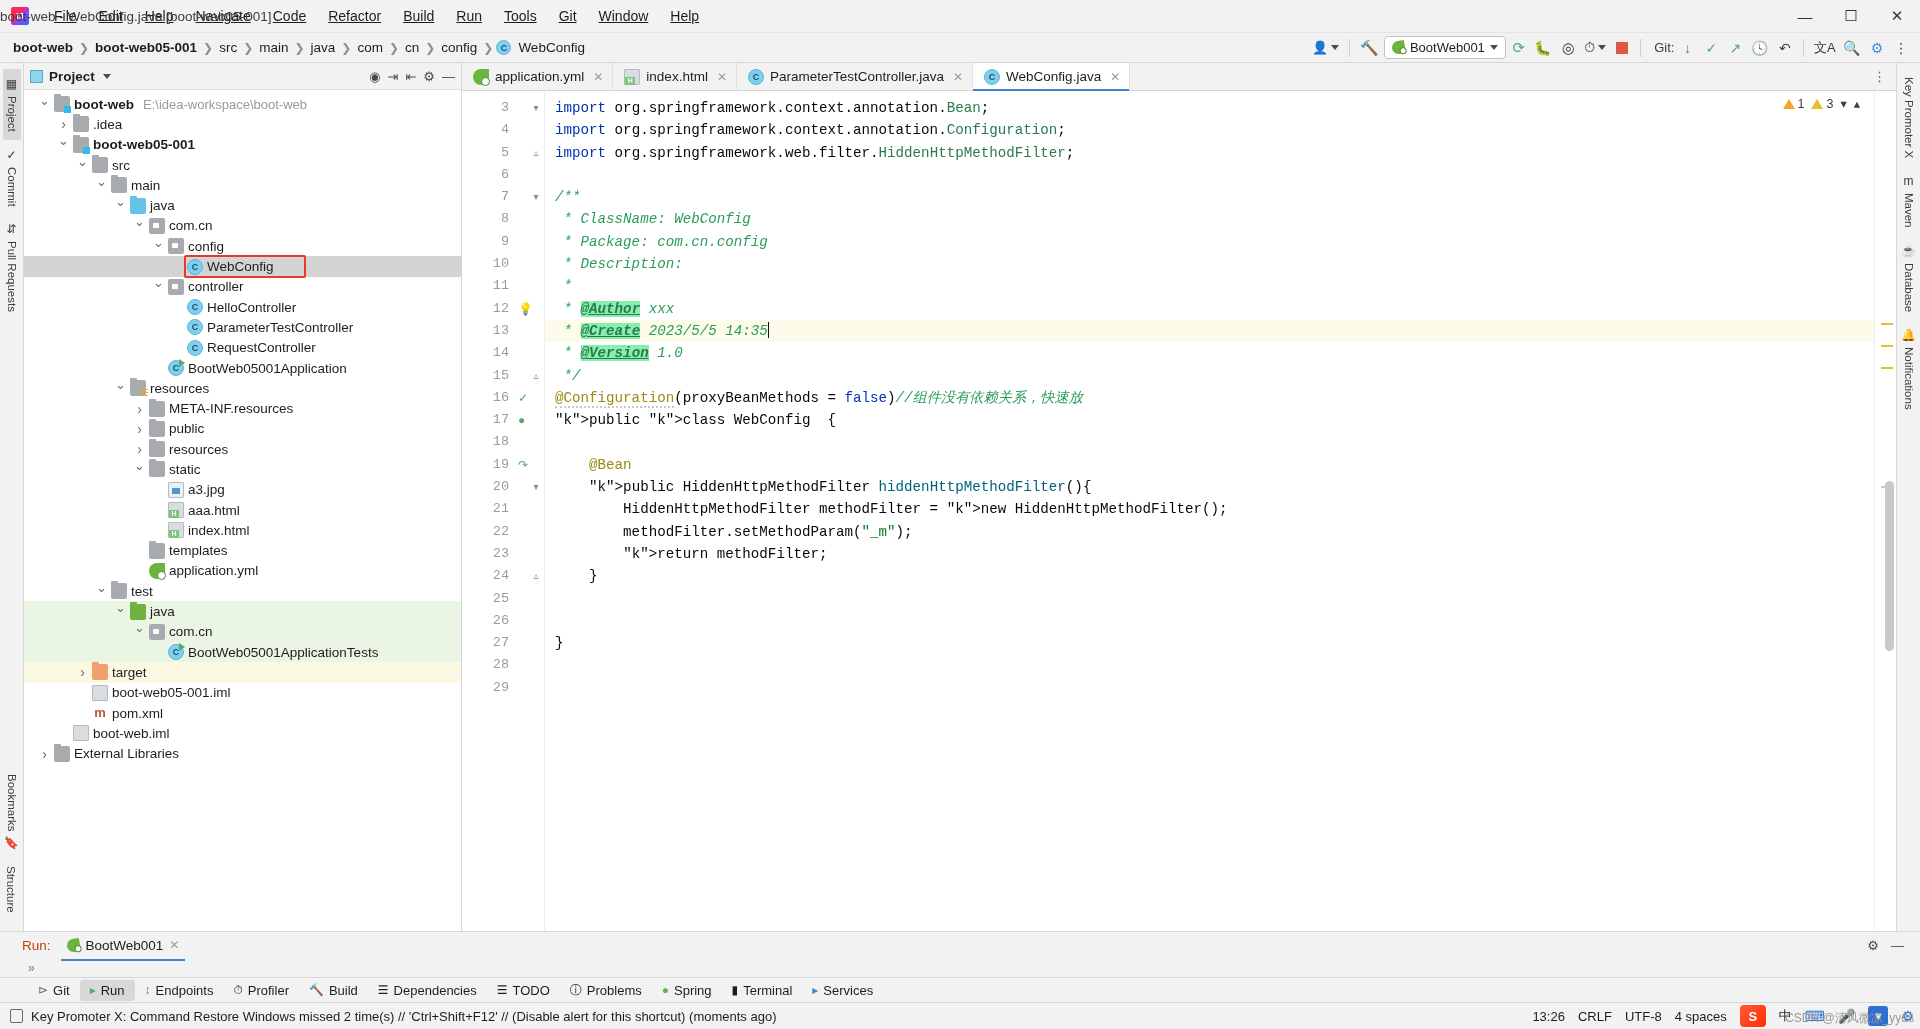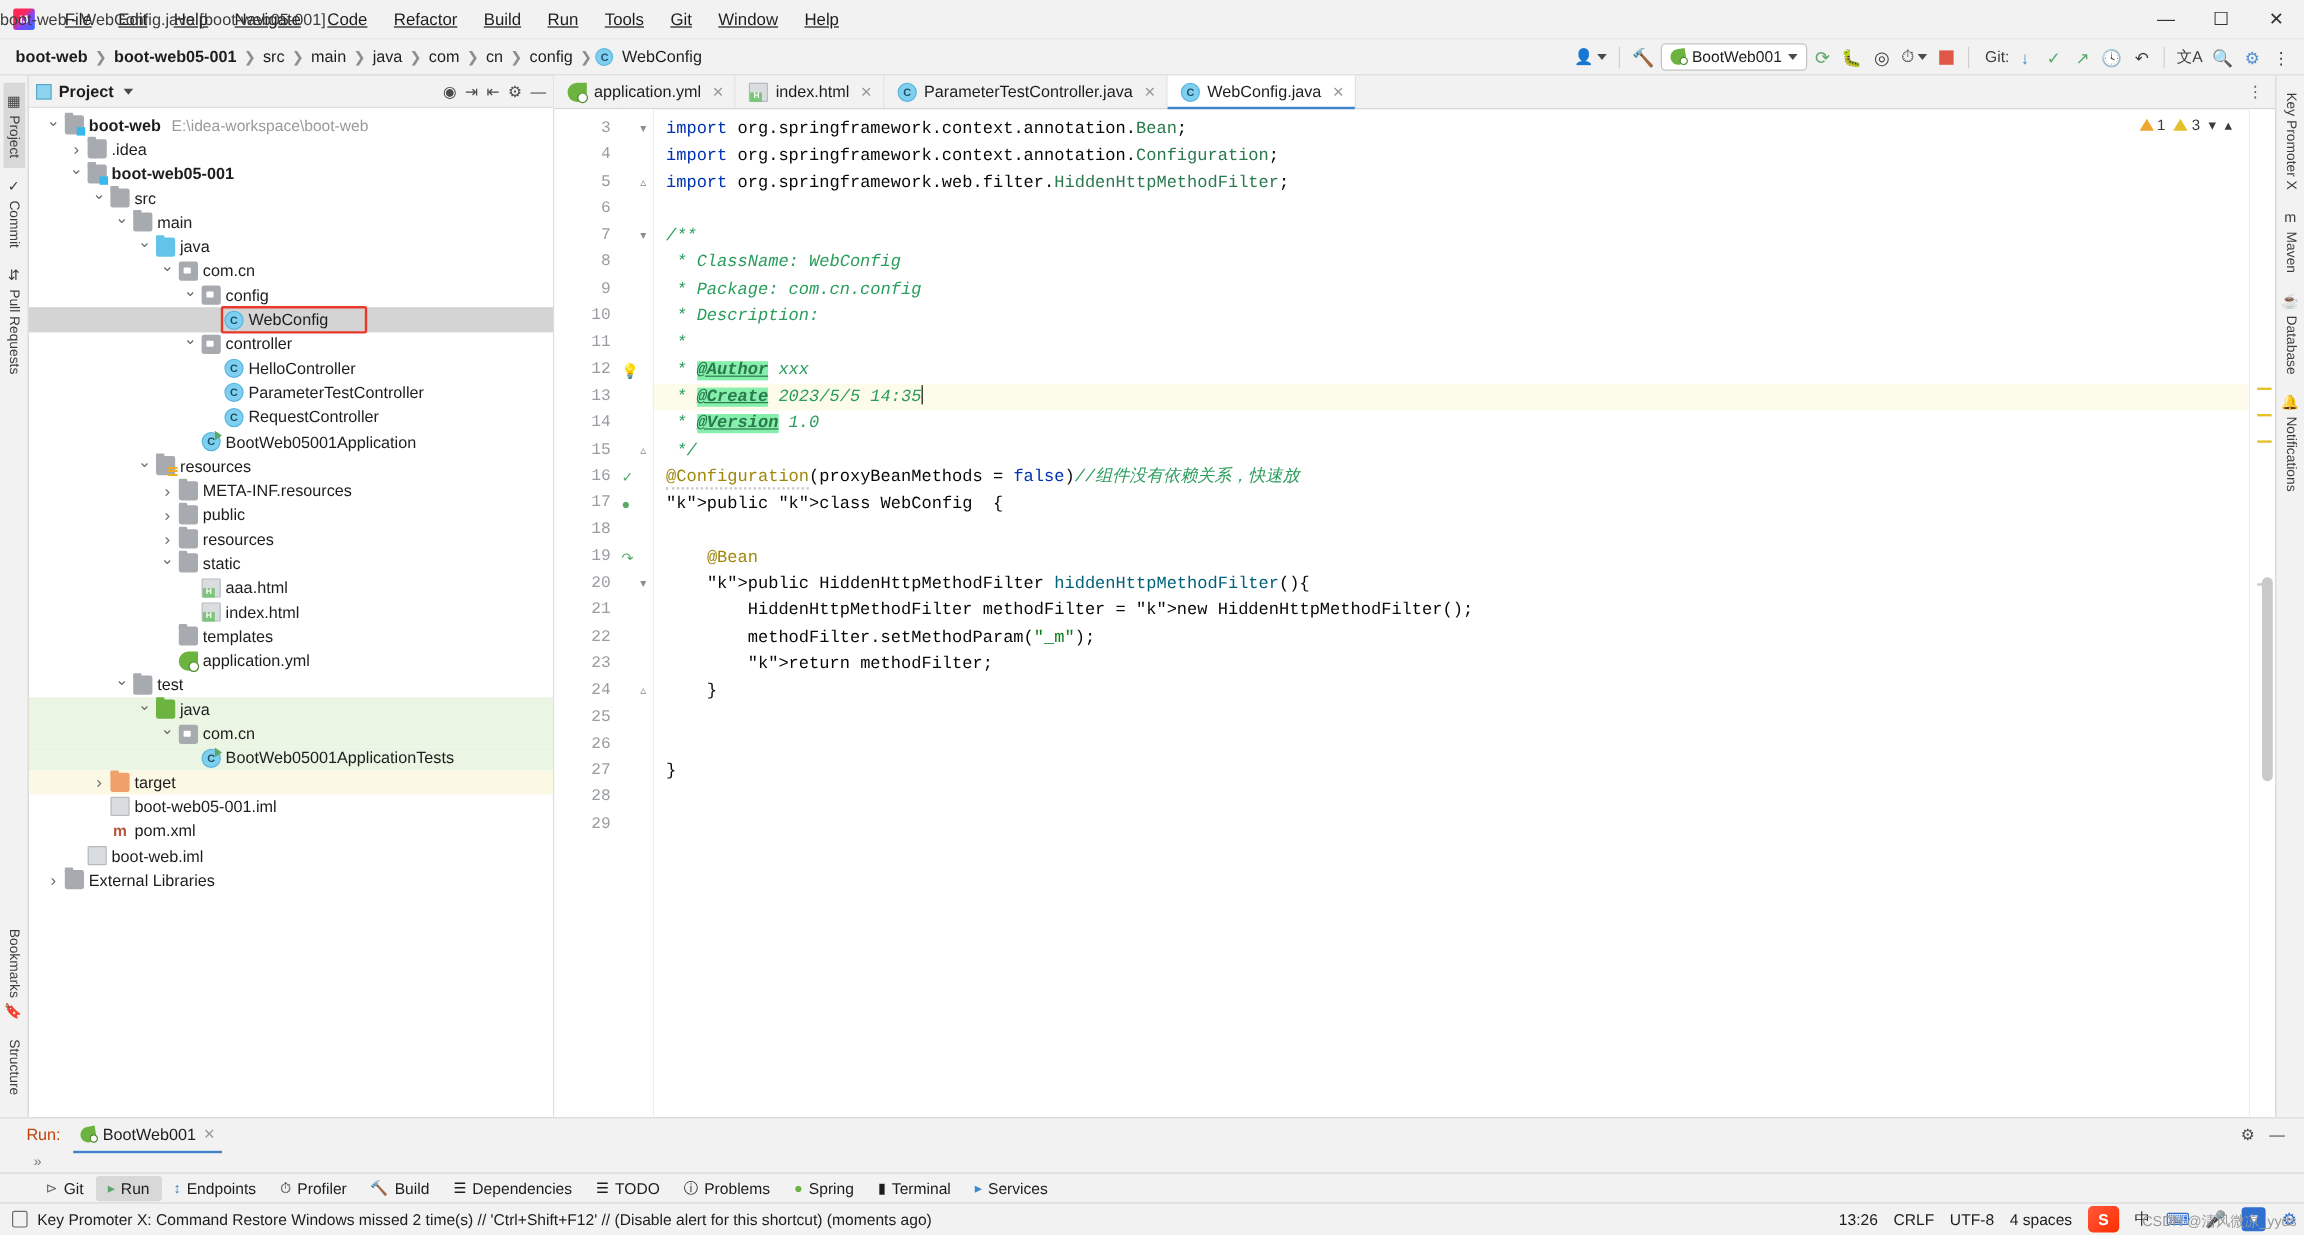--- a/index.html
+++ b/index.html
@@ -500,20 +500,25 @@
           </div>
           <div class="tnode" style="padding-left: 109px;">
             <span class="arrow closed"></span>
             <span class="ic folder" style="margin-left: 3px;"></span>
             <span class="tlabel">resources</span>
           </div>
           <div class="tnode" style="padding-left: 109px;">
             <span class="arrow open"></span>
             <span class="ic folder" style="margin-left: 3px;"></span>
             <span class="tlabel">static</span>
+          </div>
+          <div class="tnode" style="padding-left: 128px;">
+            <span class="arrow "></span>
+            <span class="ic img" style="margin-left: 3px;"></span>
+            <span class="tlabel">a3.jpg</span>
           </div>
           <div class="tnode" style="padding-left: 128px;">
             <span class="arrow "></span>
             <span class="ic html" style="margin-left: 3px;"></span>
             <span class="tlabel">aaa.html</span>
           </div>
           <div class="tnode" style="padding-left: 128px;">
             <span class="arrow "></span>
             <span class="ic html" style="margin-left: 3px;"></span>
             <span class="tlabel">index.html</span>

